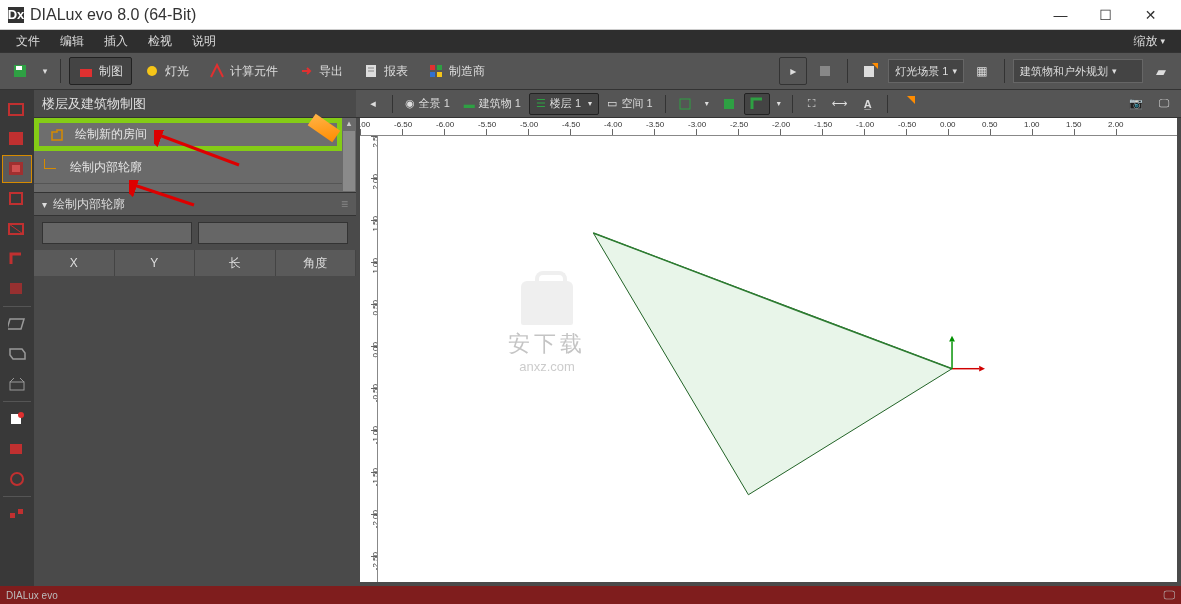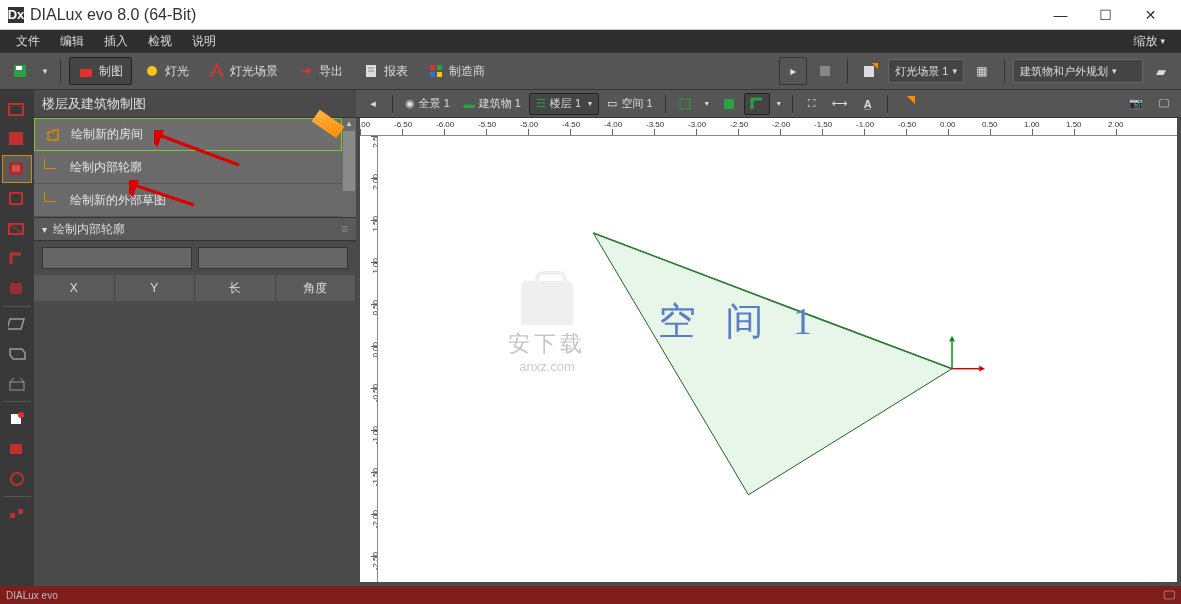--- a/index.html
+++ b/index.html
@@ -34,21 +34,21 @@
 .rail { width:34px; background:#393939; display:flex; flex-direction:column; padding-top:4px; }
 .rail-btn { width:30px; height:28px; margin:1px auto; display:flex; align-items:center; justify-content:center; cursor:pointer; border:1px solid transparent; }
 .rail-btn.sel { border:1px solid #d68b00; background:#5a5a5a; }
 .rail-sep { height:1px; background:#555; margin:2px 3px; }
 
 
 .sidepanel { width:322px; background:#4a4a4a; display:flex; flex-direction:column; }
 .sidepanel .header { height:28px; background:#4a4a4a; color:#e0e0e0; font-size:13px; display:flex; align-items:center; padding:0 8px; border-bottom:1px solid #333; }
 .sidepanel .list { background:#6a6a6a; }
 .side-item { height:33px; border-bottom:1px solid #555; display:flex; align-items:center; padding:0 10px; gap:10px; color:#e5e5e5; font-size:12px; cursor:pointer; position:relative; }
-.side-item.sel { border:1px solid #84cc16; background:#6e6e6e; }
+.side-item.sel { border:5px solid #84cc16; background:#6e6e6e; }
 .side-item .icn { width:16px; height:16px; display:inline-flex; }
 .new-badge { position:absolute; right:-2px; top:-2px; width:30px; height:14px; background:linear-gradient(135deg,#ffb347,#ff8c00); transform:rotate(35deg); font-size:7px; }
 
 .subheader { height:24px; background:#5a5a5a; display:flex; align-items:center; padding:0 8px; color:#ddd; font-size:12px; border-top:1px solid #333; border-bottom:1px solid #333; }
 .subheader .chev { margin-right:6px; font-size:10px; }
 .searchrow { padding:6px 8px; display:flex; gap:6px; background:#4a4a4a; }
 .searchrow .sbox { flex:1; height:22px; background:#666; border:1px solid #333; }
 .tblhead { display:flex; background:#5a5a5a; color:#ddd; font-size:12px; height:26px; }
 .tblhead div { flex:1; display:flex; align-items:center; justify-content:center; border-right:1px solid #444; }
 .tblbody { height:80px; background:#4a4a4a; }
@@ -138,21 +138,21 @@
         </svg>
       </span>
       <span>灯光</span>
     </div>
   <div class="tb-btn">
       <span class="tb-icon">
         <svg width="16" height="16">
           <path d="M2 14 L8 2 L14 14" stroke="#e03030" fill="none" stroke-width="2"></path>
         </svg>
       </span>
-      <span>灯光场景</span>
+      <span>计算元件</span>
     </div>
   <div class="tb-btn">
       <span class="tb-icon">
         <svg width="16" height="16">
           <path d="M4 8 L12 8 M9 5 L12 8 L9 11" stroke="#e03030" fill="none" stroke-width="2"></path>
         </svg>
       </span>
       <span>导出</span>
     </div>
   <div class="tb-btn">
@@ -305,26 +305,20 @@
             </span>
           <span>绘制新的房间</span>
           <span class="new-badge"></span>
         </div>
         <div class="side-item">
           <span class="icn">
               <span style="width:12px;height:10px;border:1.5px solid #d68b00;border-right:none;border-top:none"></span>
             </span>
           <span>绘制内部轮廓</span>
         </div>
-        <div class="side-item">
-          <span class="icn">
-              <span style="width:12px;height:10px;border:1.5px solid #d68b00;border-right:none;border-top:none"></span>
-            </span>
-          <span>绘制新的外部草图</span>
-        </div>
       </div>
       <div class="scrollbar-v">
           <div style="height:12px;text-align:center;color:#ccc;font-size:9px">▴</div>
           <div class="scroll-thumb"></div>
         </div>
     </div>
     <div class="subheader">
         <span class="chev">▾</span>
         <span>绘制内部轮廓</span>
         <span style="flex:1"></span>
@@ -527,21 +521,20 @@
               <polygon points="28,-3 34,0 28,3" fill="#d00000"></polygon>
             <line x1="0" y1="0" x2="0" y2="-28" stroke="#009000" stroke-width="1.5"></line>
               <polygon points="-3,-28 0,-34 3,-28" fill="#009000"></polygon>
           </g>
         </svg>
         <div class="watermark">
           <div class="wm-icon"></div>
           <div style="font-size:22px;color:#9e9e9e;letter-spacing:4px">安下载</div>
           <div style="font-size:13px;color:#aaa">anxz.com</div>
         </div>
-        <div class="space-label">空 间  1</div>
       </div>
     </div>
   </div>
 </div>
 
 <div class="statusbar">
   <span>DIALux evo</span>
   <span class="sp"></span>
   <span style="font-size:12px">🖵</span>
 </div>

